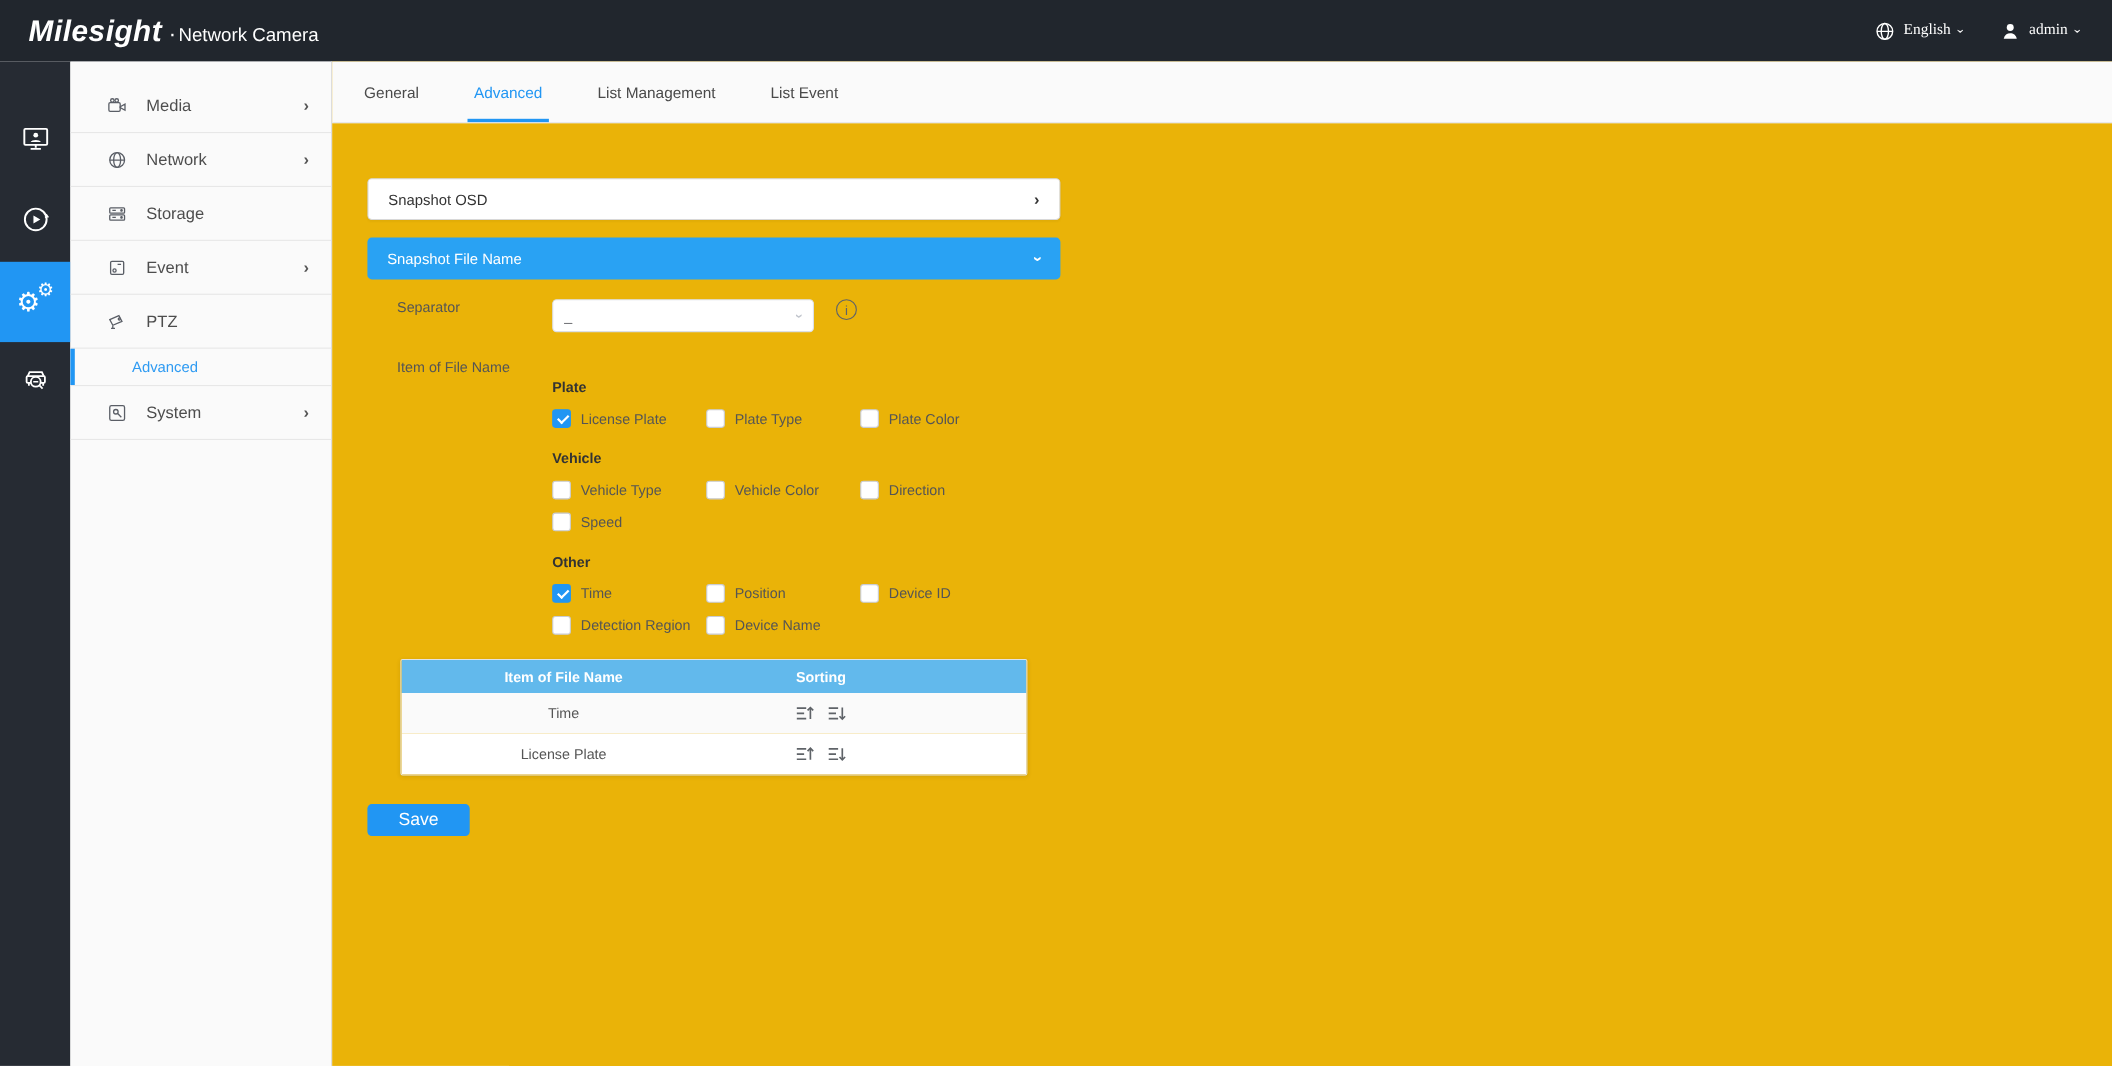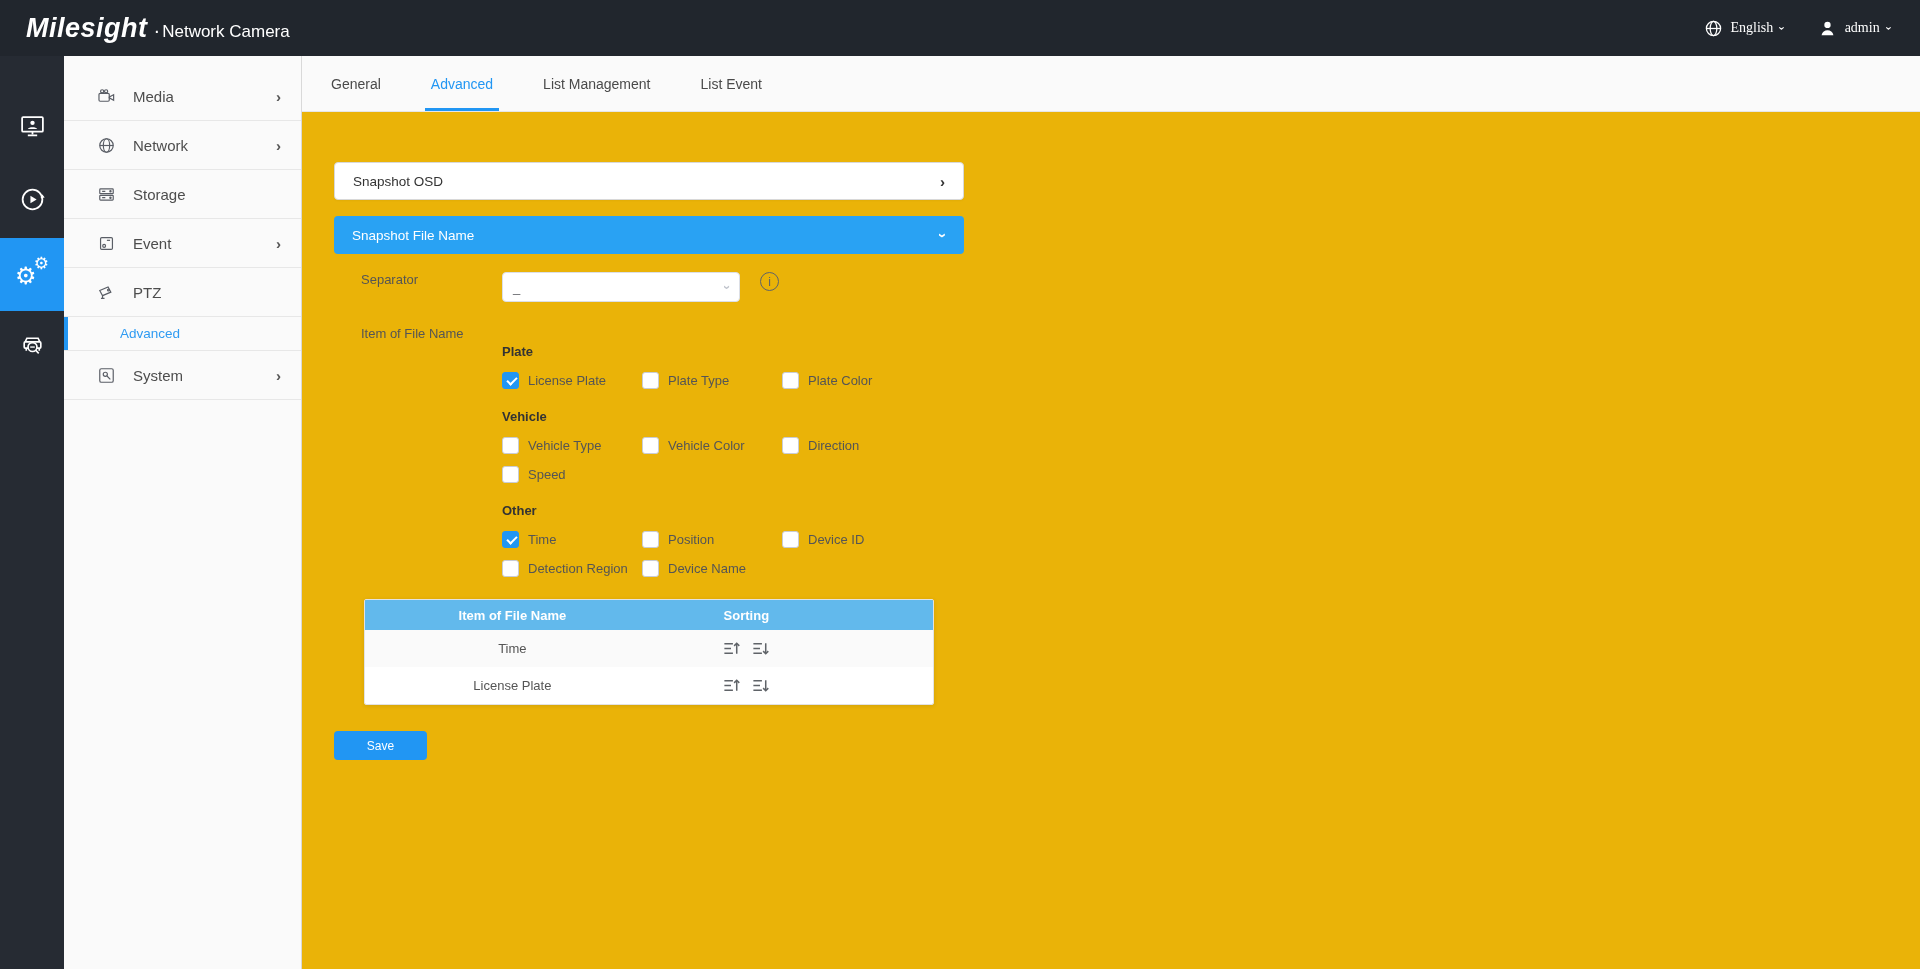--- a/index.html
+++ b/index.html
@@ -109,21 +109,21 @@
   .t-h2 { width:274px; display:flex; justify-content:center; padding-right:100px;
           color:#fff; font-size:13px; font-weight:bold; }
   .t-row { height:37px; display:flex; align-items:center; }
   .t-row.odd { background:#fafafa; }
   .t-row.even { background:#fff; }
   .t-c1 { width:296px; text-align:center; font-size:13px; color:#555; }
   .t-c2 { width:274px; display:flex; justify-content:center; gap:10px; padding-right:100px; }
   .sort-btn { cursor:pointer; color:#5f6368; display:flex; }
 
   .save-btn { margin-top:26px; width:93px; height:29px; background:#2196f3; color:#fff;
-              border:none; border-radius:4px; font-size:12px; cursor:pointer;
+              border:none; border-radius:4px; font-size:16px; cursor:pointer;
               font-family:"Liberation Sans", sans-serif; }
 </style>
 </head>
 <body>
 
 <div class="header">
   <div class="brand-wrap">
     <span class="brand">Milesight</span>
     <span class="brand-dot">·</span>
     <span class="product">Network Camera</span>

